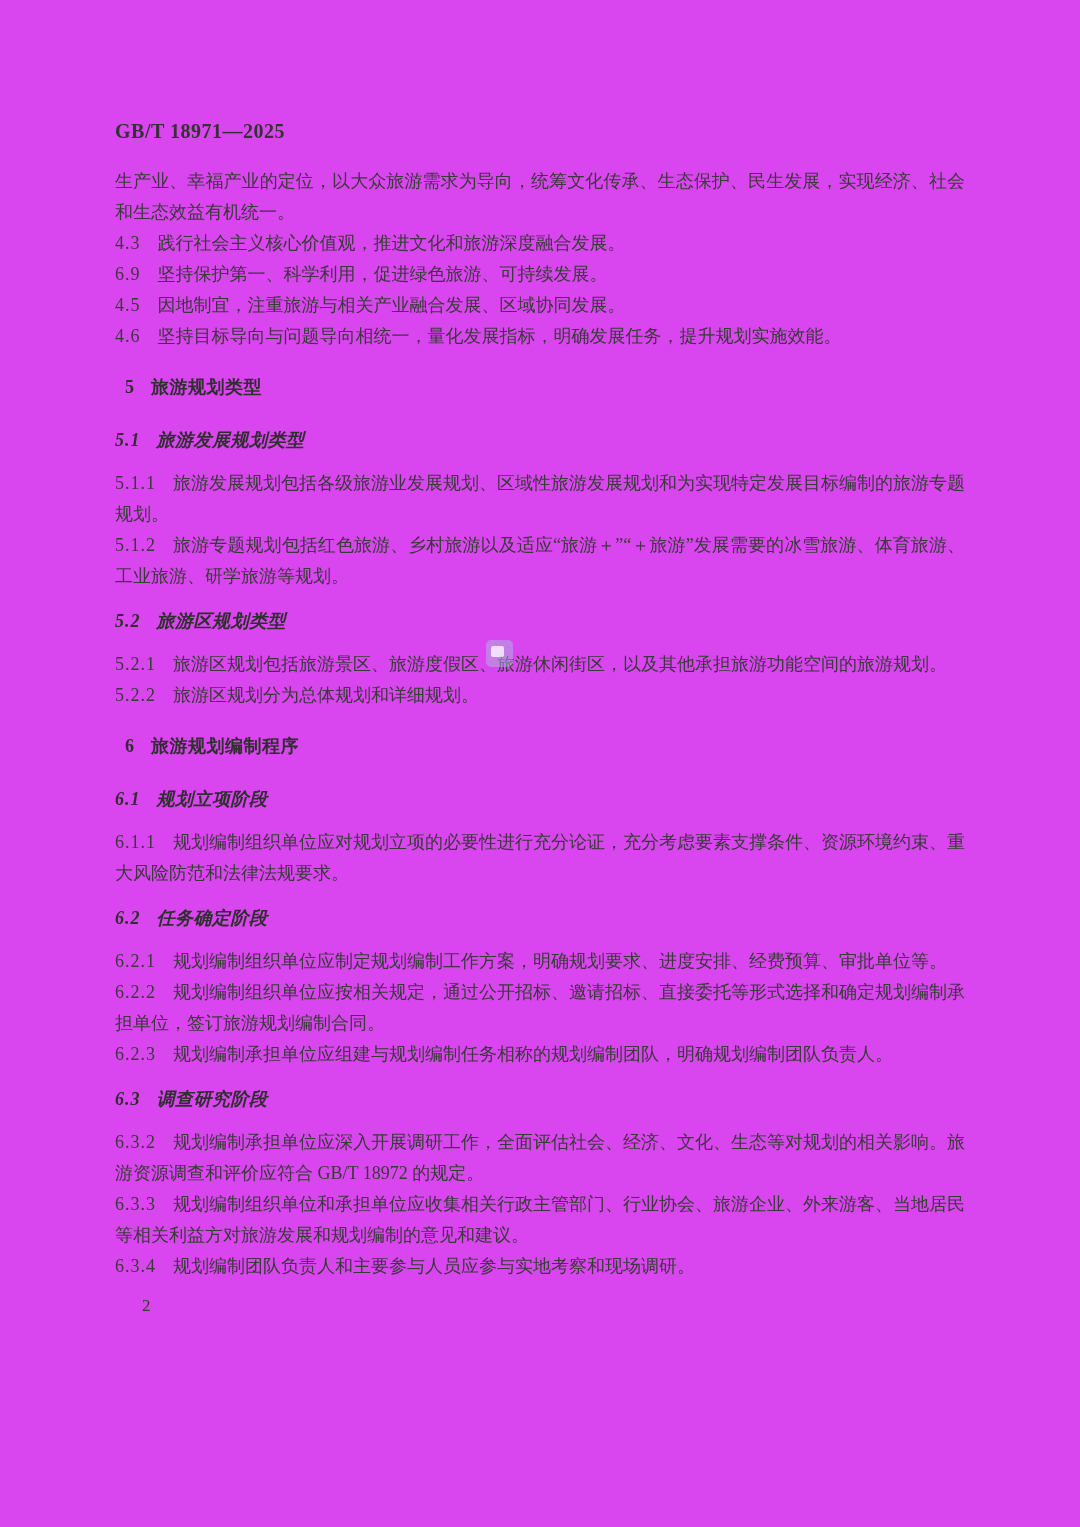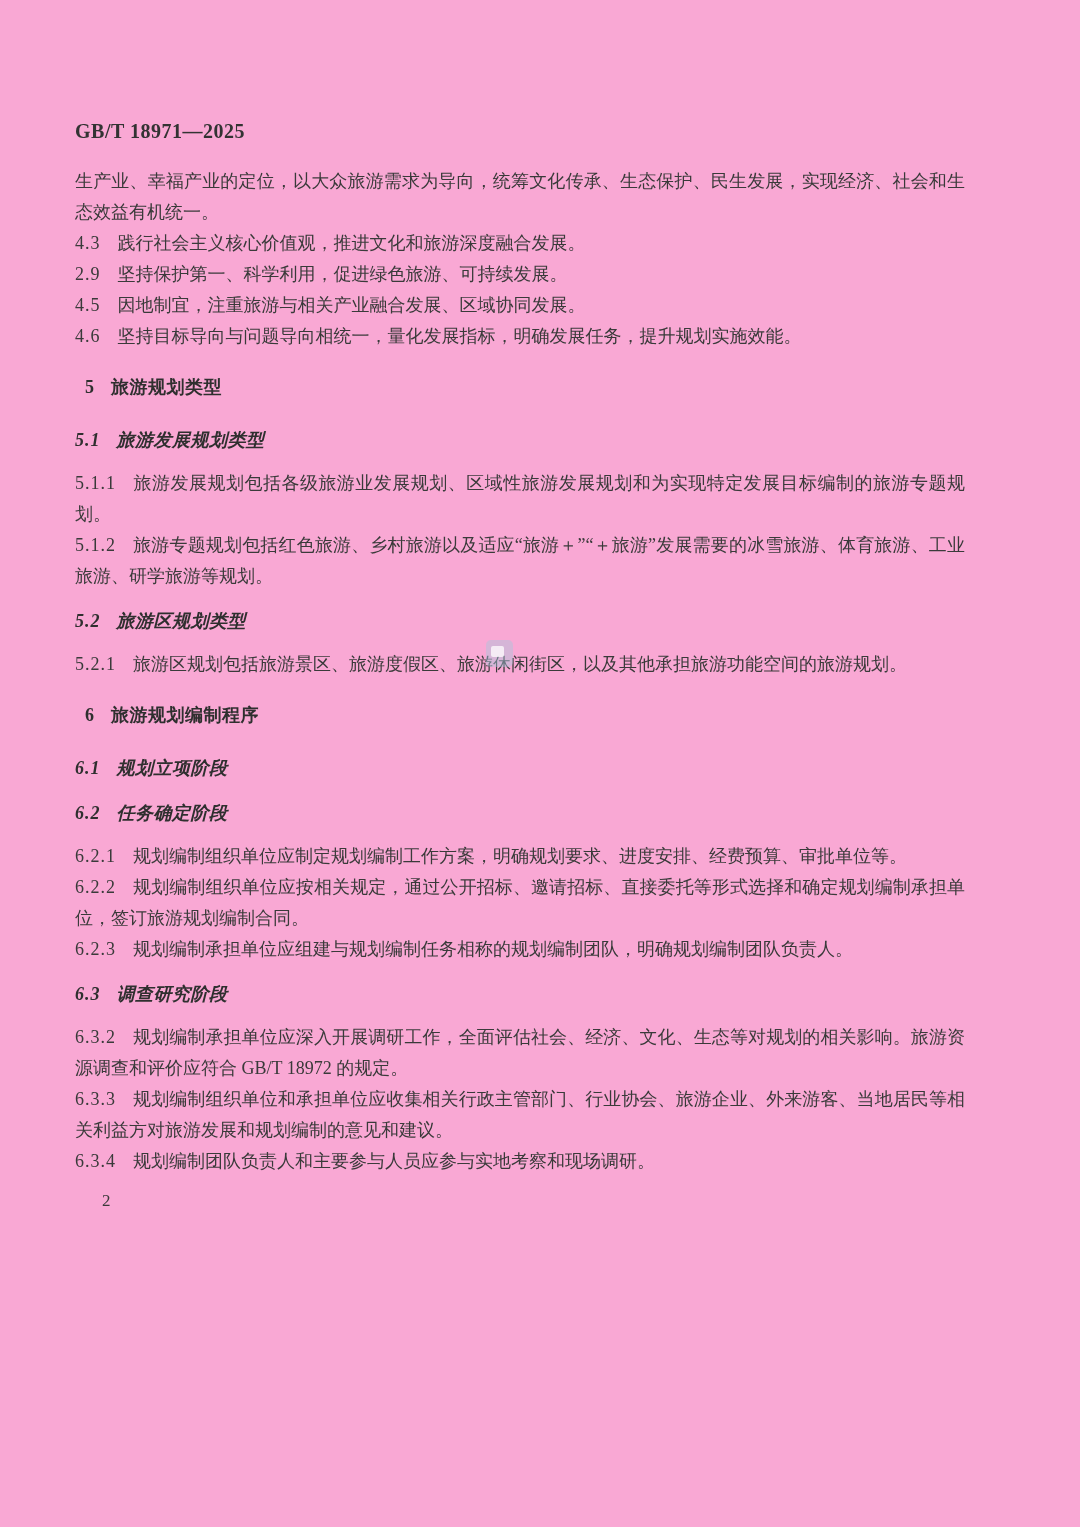--- a/index.html
+++ b/index.html
@@ -1,21 +1,21 @@
 <!DOCTYPE html>
 <html lang="zh"><head>
 <meta charset="utf-8">
 <style>
   html,body{margin:0;padding:0;background:#ffffff;}
   .page{
     position:relative;
     width:1080px;height:1527px;
     box-sizing:border-box;
-    background:#f9a8d4;
-    padding:118px 115px 0 75px;
+    background:#d946ef;
+    padding:118px 115px 0 115px;
     color:#3a3a3a;
     font-family:"Liberation Serif","DejaVu Serif",serif;
     font-size:18px;
     line-height:31px;
     overflow:hidden;
   }
   .doc-code{
     font-weight:bold;
     font-size:20px;
     line-height:26px;
@@ -63,39 +63,41 @@
 
 <div class="page">
 
   <div class="watermark"></div>
 
   <div class="doc-code">GB/T 18971—2025</div>
 
   <p class="clause"><span>生产业、幸福产业的定位，以大众旅游需求为导向，统筹文化传承、生态保护、民生发展，实现经济、社会和生态效益有机统一。</span></p>
 
   <p class="clause"><span class="num">4.3</span><span>践行社会主义核心价值观，推进文化和旅游深度融合发展。</span></p>
-  <p class="clause"><span class="num">2.9</span><span>坚持保护第一、科学利用，促进绿色旅游、可持续发展。</span></p>
+  <p class="clause"><span class="num">6.9</span><span>坚持保护第一、科学利用，促进绿色旅游、可持续发展。</span></p>
   <p class="clause"><span class="num">4.5</span><span>因地制宜，注重旅游与相关产业融合发展、区域协同发展。</span></p>
   <p class="clause"><span class="num">4.6</span><span>坚持目标导向与问题导向相统一，量化发展指标，明确发展任务，提升规划实施效能。</span></p>
 
   <div class="h-chap"><span class="num">5</span><span>旅游规划类型</span></div>
 
   <div class="h-sub"><span class="num">5.1</span><span>旅游发展规划类型</span></div>
 
   <p class="clause"><span class="num">5.1.1</span><span>旅游发展规划包括各级旅游业发展规划、区域性旅游发展规划和为实现特定发展目标编制的旅游专题规划。</span></p>
   <p class="clause"><span class="num">5.1.2</span><span>旅游专题规划包括红色旅游、乡村旅游以及适应“旅游＋”“＋旅游”发展需要的冰雪旅游、体育旅游、工业旅游、研学旅游等规划。</span></p>
 
   <div class="h-sub"><span class="num">5.2</span><span>旅游区规划类型</span></div>
 
   <p class="clause"><span class="num">5.2.1</span><span>旅游区规划包括旅游景区、旅游度假区、旅游休闲街区，以及其他承担旅游功能空间的旅游规划。</span></p>
+  <p class="clause"><span class="num">5.2.2</span><span>旅游区规划分为总体规划和详细规划。</span></p>
 
   <div class="h-chap"><span class="num">6</span><span>旅游规划编制程序</span></div>
 
   <div class="h-sub"><span class="num">6.1</span><span>规划立项阶段</span></div>
 
+  <p class="clause"><span class="num">6.1.1</span><span>规划编制组织单位应对规划立项的必要性进行充分论证，充分考虑要素支撑条件、资源环境约束、重大风险防范和法律法规要求。</span></p>
 
   <div class="h-sub"><span class="num">6.2</span><span>任务确定阶段</span></div>
 
   <p class="clause"><span class="num">6.2.1</span><span>规划编制组织单位应制定规划编制工作方案，明确规划要求、进度安排、经费预算、审批单位等。</span></p>
   <p class="clause"><span class="num">6.2.2</span><span>规划编制组织单位应按相关规定，通过公开招标、邀请招标、直接委托等形式选择和确定规划编制承担单位，签订旅游规划编制合同。</span></p>
   <p class="clause"><span class="num">6.2.3</span><span>规划编制承担单位应组建与规划编制任务相称的规划编制团队，明确规划编制团队负责人。</span></p>
 
   <div class="h-sub"><span class="num">6.3</span><span>调查研究阶段</span></div>
 
   <p class="clause"><span class="num">6.3.2</span><span>规划编制承担单位应深入开展调研工作，全面评估社会、经济、文化、生态等对规划的相关影响。旅游资源调查和评价应符合 GB/T 18972 的规定。</span></p>

